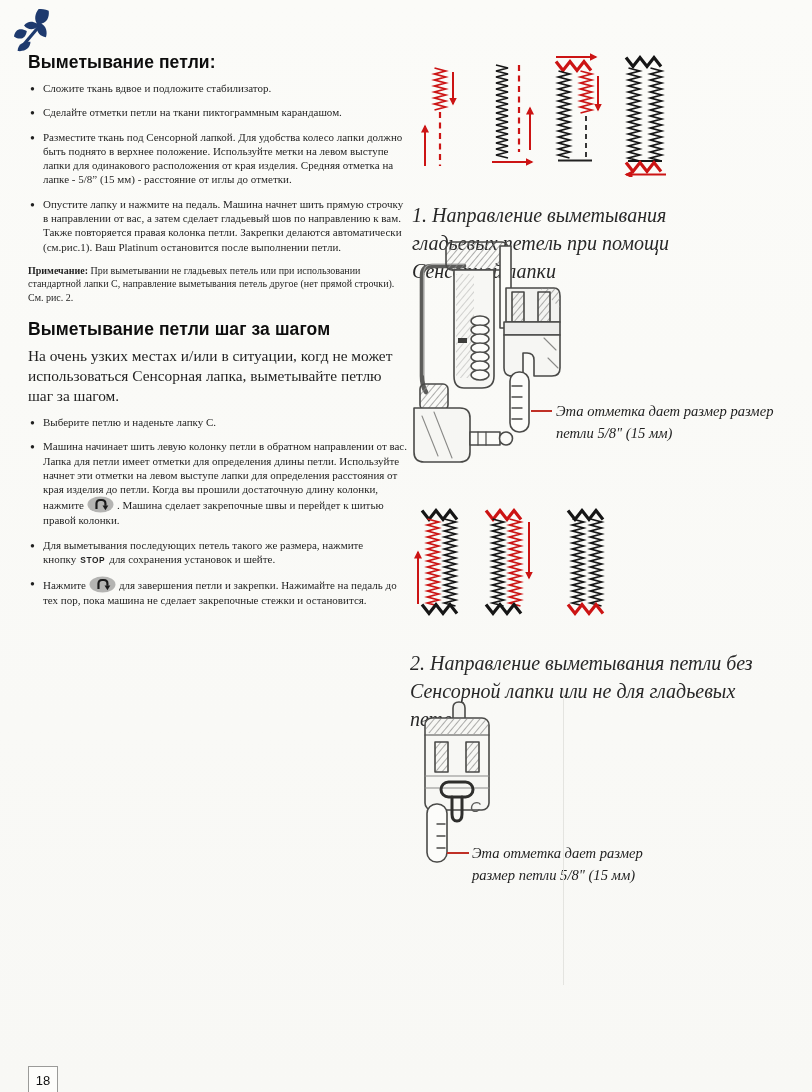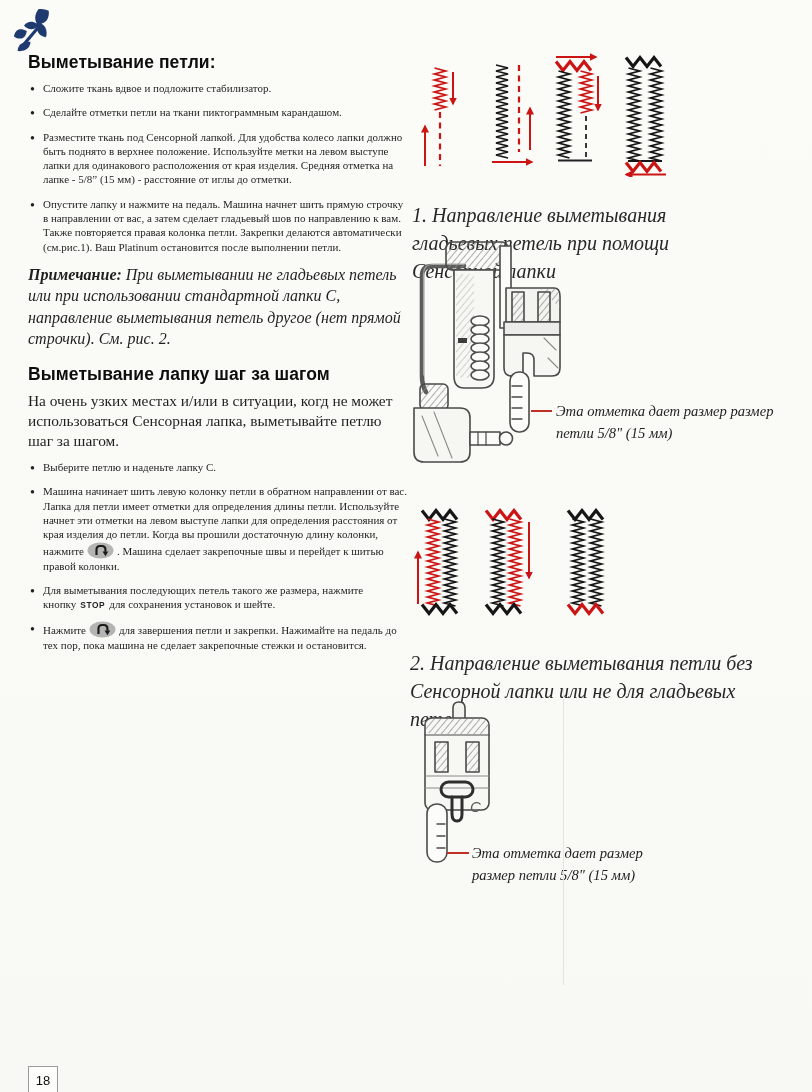--- a/index.html
+++ b/index.html
@@ -9,21 +9,21 @@
   .hdr{position:absolute;left:14px;top:8px;display:flex;align-items:flex-end;gap:7px;}
   .hdr-title{font-style:italic;font-size:14px;color:#333a46;padding-bottom:6px;}
   
   .col-left{position:absolute;left:28px;top:52px;width:381px;}
   h2{font-family:"Liberation Sans","DejaVu Sans",sans-serif;font-size:17.5px;font-weight:700;
      color:#0d0d0d;margin:0 0 8px 0;letter-spacing:.1px;}
   h2.second{margin-top:15px;margin-bottom:6px;}
   ul{list-style:none;margin:0;padding:0;}
   li{position:relative;padding-left:15px;margin-bottom:10px;font-size:11px;line-height:1.3;}
   li::before{content:"•";position:absolute;left:2px;top:0;font-size:14px;color:#1f1f1f;}
-  .note{font-size:16px;line-height:1.33;margin:2px 0 0 0;font-style:italic;}
+  .note{font-size:10px;line-height:1.33;margin:2px 0 0 0;}
   .note b{font-weight:700;}
   .intro{font-size:15.4px;line-height:1.3;margin:0 0 9px 0;}
   .rev{display:inline-block;margin:0 3px;vertical-align:-4px;}
   .stop{font-family:"Liberation Sans","DejaVu Sans",sans-serif;font-weight:700;font-size:.76em;
         letter-spacing:.6px;margin:0 4px;}
   
   .figrow{position:absolute;display:flex;}
   .fig1{left:410px;top:52px;gap:10px;}
   .fig2{left:412px;top:506px;gap:8px;}
   .cap{position:absolute;font-style:italic;font-size:20px;line-height:1.4;color:#272727;}
@@ -73,21 +73,21 @@
   <main class="col-left">
     <h2>Выметывание петли:</h2>
     <ul>
       <li><span>Сложите ткань вдвое и подложите стабилизатор.</span></li>
       <li><span>Сделайте отметки петли на ткани пиктограммным карандашом.</span></li>
       <li><span>Разместите ткань под Сенсорной  лапкой. Для удобства колесо лапки должно быть поднято в верхнее положение. Используйте метки на левом выступе лапки для одинакового расположения от края изделия. Средняя отметка на лапке - 5/8” (15 мм) - расстояние от иглы до отметки.</span></li>
       <li><span>Опустите лапку и нажмите на педаль.  Машина начнет шить прямую строчку в направлении от вас, а затем сделает гладьевый шов по направлению к вам. Также повторяется правая колонка петли. Закрепки делаются автоматически (см.рис.1). Ваш Platinum  остановится после выполнении петли.</span></li>
     </ul>
     <p class="note"><b>Примечание:</b><span> При выметывании не гладьевых петель или при использовании стандартной лапки С, направление выметывания петель другое (нет прямой строчки).  См. рис. 2.</span></p>
 
-    <h2 class="second">Выметывание лапку шаг за шагом</h2>
+    <h2 class="second">Выметывание петли шаг за шагом</h2>
     <p class="intro">На очень узких местах и/или в ситуации, когд не может использоваться Сенсорная лапка, выметывайте петлю шаг за шагом.</p>
     <ul>
       <li><span>Выберите петлю и наденьте лапку С.</span></li>
       <li>
         <span>Машина начинает шить левую колонку петли в обратном направлении от вас. Лапка для петли имеет отметки для определения длины петли. Используйте начнет эти отметки на левом выступе лапки для определения расстояния от края изделия до петли. Когда вы прошили достаточную длину колонки, нажмите</span><span class="rev"><svg viewBox="0 0 30 19" width="27" height="17">
               <ellipse cx="15" cy="9.5" rx="14.5" ry="9" fill="#b4b4b2"></ellipse>
               <path d="M10.5,14.5 L10.5,8.5 Q10.5,4.5 14.5,4.5 L16.5,4.5 Q20.5,4.5 20.5,8.5 L20.5,11" fill="none" stroke="#1a1a1a" stroke-width="2.4"></path>
               <path d="M17.3,10.5 L23.7,10.5 L20.5,16 Z" fill="#1a1a1a"></path>
             </svg></span><span>. Машина сделает закрепочные швы и перейдет к шитью правой колонки.</span>
       </li>

